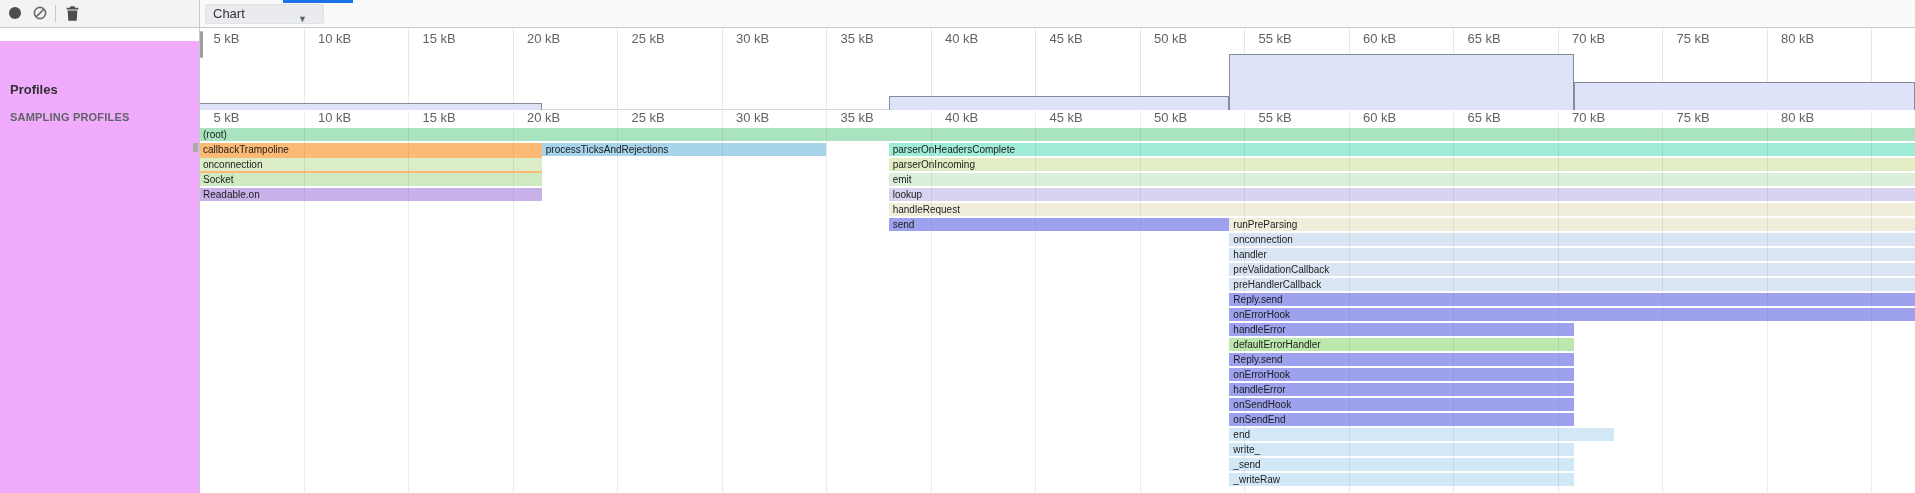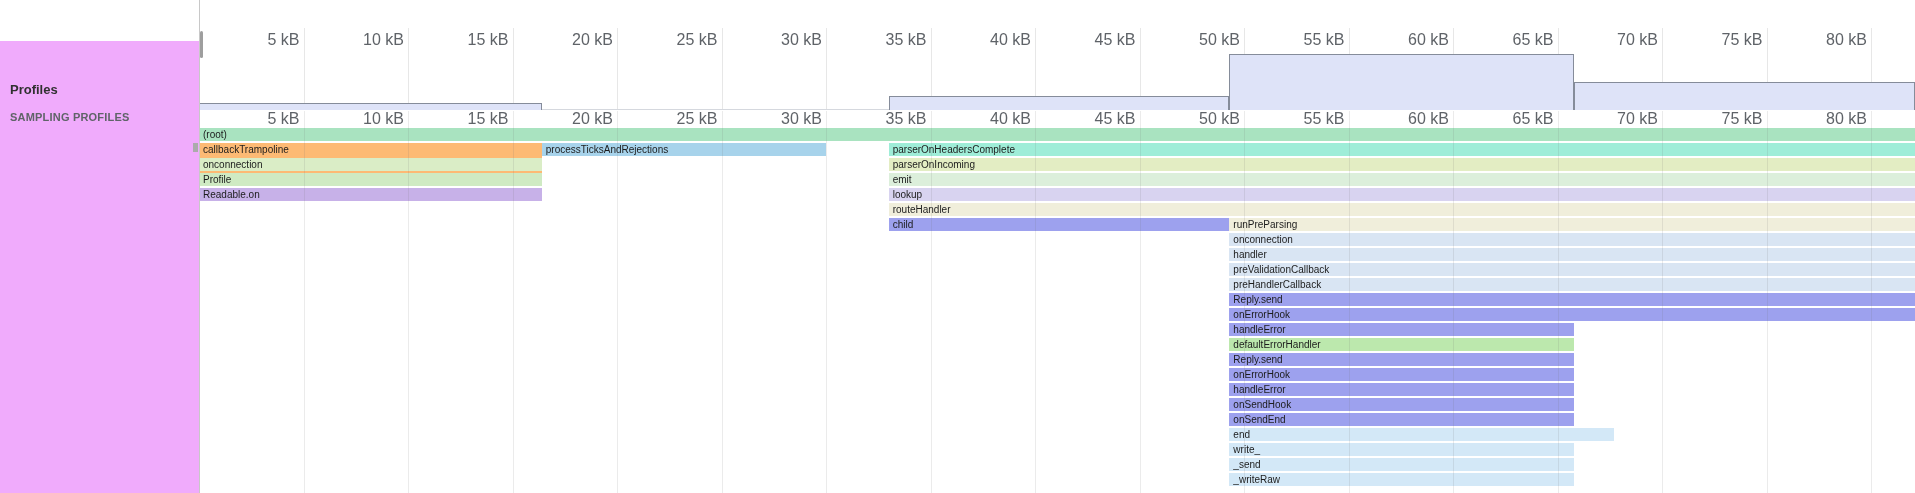--- a/index.html
+++ b/index.html
@@ -24,34 +24,57 @@
   #profiles-label { position:absolute; left:10px; top:41px; font-size:13px; color:#303030; }
   #sampling-header { position:absolute; left:10px; top:70px; font-size:11px; color:#5f6368; letter-spacing:.2px; }
   #profile-item { position:absolute; left:0; top:84px; width:199px; height:28px; background:#d9d9d9; cursor:pointer; }
   #profile-icon { position:absolute; left:16px; top:4px; width:19px; height:19px; }
   #profile-name { position:absolute; left:46px; top:7px; font-size:13px; color:#202124; }
   #save-link { position:absolute; right:8px; top:8px; font-size:12px; color:#444; text-decoration:underline; cursor:pointer; }
   #sidebar-scroll-corner { position:absolute; left:193px; top:102px; width:5px; height:9px; background:#ababab; }
 
   
   #chart-pane { position:absolute; left:200px; top:28px; width:1715px; height:465px; background:#fff; overflow:hidden; }
-  .ruler-label { position:absolute; width:86px; text-align:right; font-size:16px; color:#5f6368; white-space:nowrap; }
+  .ruler-label { position:absolute; width:86px; text-align:left; font-size:13px; color:#5f6368; white-space:nowrap; }
   .grid-ov { position:absolute; width:1px; background:#e7e7e7; top:0; height:81px; }
   .grid-fl { position:absolute; width:1px; background:rgba(110,110,110,.14); top:83px; height:382px; z-index:6; }
   #ov-baseline { position:absolute; left:0; top:81px; width:1715px; height:1px; background:#d5d8de; }
   .ov-seg { position:absolute; background:#dee3f8; border:1px solid #858c9a; border-bottom:none; z-index:3; }
   #ov-handle { position:absolute; left:0px; top:3px; width:3px; height:27px; background:#9e9e9e; border-radius:2px; cursor:ew-resize; z-index:4; }
   .bar { position:absolute; height:13px; font-size:10px; line-height:13px; color:#1c1c1c; padding-left:4px; white-space:nowrap; overflow:hidden; z-index:2; cursor:pointer; }
   .bar.dotted { background-image:radial-gradient(rgba(255,255,255,.8) 1px, transparent 1.4px); background-size:8px 5px; }
 </style>
 </head>
 <body>
 
 <div id="app">
 
+  <div id="topbar">
+    <div id="topbar-left">
+      <div id="record-btn" title=""></div>
+      <div id="clear-btn">
+        <svg width="14" height="14" viewBox="0 0 14 14">
+          <circle cx="7" cy="7" r="5.6" fill="none" stroke="#6e6e6e" stroke-width="1.6"></circle>
+          <line x1="3.1" y1="10.9" x2="10.9" y2="3.1" stroke="#6e6e6e" stroke-width="1.6"></line>
+        </svg>
+      </div>
+      <div id="toolbar-sep"></div>
+      <div id="trash-btn">
+        <svg width="17" height="17" viewBox="0 0 16 16">
+          <path fill="#4d4d4d" d="M6.2 1.2h3.6l.7 1.4h3v1.7H2.5V2.6h3l.7-1.4z"></path>
+          <path fill="#4d4d4d" d="M3.4 5.2h9.2l-.7 9.6H4.1l-.7-9.6z"></path>
+        </svg>
+      </div>
+    </div>
+    <div id="tab-indicator"></div>
+    <div id="chart-select">
+      <span>Chart</span>
+      <span class="chev">▼</span>
+    </div>
+  </div>
 
   <div id="sidebar">
     <div id="profiles-label">Profiles</div>
     <div id="sampling-header">SAMPLING PROFILES</div>
     <div id="sidebar-scroll-corner"></div>
   </div>
   <div id="sidebar-border"></div>
 
   <div id="chart-pane">
     <div id="ov-ruler">
@@ -130,26 +153,26 @@
         <div class="ruler-label" style="left: 1581px; top: 82px;">80 kB</div>
         <div class="grid-fl" style="left: 1671px;"></div>
       </div>
     <div id="flame-area">
         <div class="bar" style="left: -1px; width: 1715.89px; top: 100px; height: 13px; background: rgb(169, 227, 192);">(root)</div>
         <div class="bar" style="left: -1px; width: 342.76px; top: 115px; height: 31px; background: #fdba74;">callbackTrampoline</div>
         <div class="bar" style="left: 341.76px; width: 284.24px; top: 115px; height: 13px; background: rgb(167, 211, 235);">processTicksAndRejections</div>
         <div class="bar" style="left: 688.7px; width: 1026.19px; top: 115px; height: 13px; background: rgb(159, 237, 216);">parserOnHeadersComplete</div>
         <div class="bar" style="left: -1px; width: 342.76px; top: 130px; height: 13px; background: rgb(218, 237, 198);">onconnection</div>
         <div class="bar" style="left: 688.7px; width: 1026.19px; top: 130px; height: 13px; background: rgb(227, 237, 195);">parserOnIncoming</div>
-        <div class="bar" style="left: -1px; width: 342.76px; top: 145px; height: 13px; background: rgb(207, 234, 195);">Profile</div>
+        <div class="bar" style="left: -1px; width: 342.76px; top: 145px; height: 13px; background: rgb(207, 234, 195);">Socket</div>
         <div class="bar" style="left: 688.7px; width: 1026.19px; top: 145px; height: 13px; background: rgb(220, 239, 219);">emit</div>
         <div class="bar" style="left: -1px; width: 342.76px; top: 160px; height: 13px; background: rgb(199, 177, 232);">Readable.on</div>
         <div class="bar" style="left: 688.7px; width: 1066px; top: 160px; height: 13px; background: rgb(216, 211, 240);">lookup</div>
-        <div class="bar" style="left: 688.7px; width: 1026.19px; top: 175px; height: 13px; background: rgb(240, 238, 219);">routeHandler</div>
-        <div class="bar dotted" style="left: 688.7px; width: 340.67px; top: 190px; height: 13px; background: rgb(157, 161, 238);">child</div>
+        <div class="bar" style="left: 688.7px; width: 1026.19px; top: 175px; height: 13px; background: rgb(240, 238, 219);">handleRequest</div>
+        <div class="bar dotted" style="left: 688.7px; width: 340.67px; top: 190px; height: 13px; background: rgb(157, 161, 238);">send</div>
         <div class="bar" style="left: 1029.37px; width: 685.52px; top: 190px; height: 13px; background: rgb(240, 238, 219);">runPreParsing</div>
         <div class="bar" style="left: 1029.37px; width: 685.52px; top: 205px; height: 13px; background: rgb(217, 229, 243);">onconnection</div>
         <div class="bar" style="left: 1029.37px; width: 733px; top: 220px; height: 13px; background: rgb(217, 229, 243);">handler</div>
         <div class="bar" style="left: 1029.37px; width: 685.52px; top: 235px; height: 13px; background: rgb(217, 229, 243);">preValidationCallback</div>
         <div class="bar" style="left: 1029.37px; width: 685.52px; top: 250px; height: 13px; background: rgb(217, 229, 243);">preHandlerCallback</div>
         <div class="bar" style="left: 1029.37px; width: 685.52px; top: 265px; height: 13px; background: rgb(157, 161, 238);">Reply.send</div>
         <div class="bar" style="left: 1029.37px; width: 685.52px; top: 280px; height: 13px; background: rgb(157, 161, 238);">onErrorHook</div>
         <div class="bar" style="left: 1029.37px; width: 344.85px; top: 295px; height: 13px; background: rgb(157, 161, 238);">handleError</div>
         <div class="bar" style="left: 1029.37px; width: 344.85px; top: 310px; height: 13px; background: rgb(188, 232, 173);">defaultErrorHandler</div>
         <div class="bar" style="left: 1029.37px; width: 344.85px; top: 325px; height: 13px; background: rgb(157, 161, 238);">Reply.send</div>

